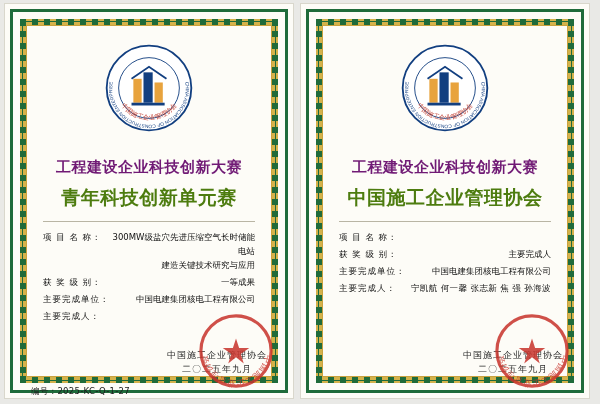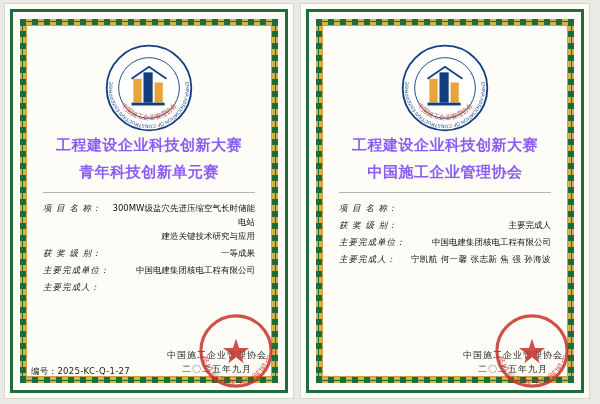--- a/index.html
+++ b/index.html
@@ -57,44 +57,43 @@
     display:flex;flex-direction:column;align-items:center;
   }
   
   .emblem{
     width:92px;height:92px;margin-top:6px;
     position:relative;
   }
   .emblem svg{display:block;}
   
   .title1{
-    margin-top:2px;
-    font-size:15px;font-weight:bold;color:#8b5cf6;
+    margin-top:24px;
+    font-size:15px;font-weight:bold;color:#701a75;
     letter-spacing:0.5px;white-space:nowrap;
   }
   .title2{
     margin-top:8px;
-    font-size:15px;font-weight:bold;color:#8b5cf6;
+    font-size:19px;font-weight:bold;color:#4d7c0f;
     letter-spacing:0.5px;white-space:nowrap;
   }
   .rule{
     width:100%;height:1px;background:#b9b5a4;margin:10px 0 8px;
   }
   .fields{
     width:100%;
     font-size:8.5px;color:#1a1a1a;
     line-height:1.65;
   }
   .row{display:flex;align-items:flex-start;margin-bottom:3px;}
   .lbl{
     flex:0 0 auto;
     color:#111;
     white-space:nowrap;
     letter-spacing:1px;
-    font-style:italic;
   }
   .val{
     flex:1 1 auto;
     padding-left:3px;
     color:#111;
     word-break:break-all;
     text-align:right;
   }
   .val .line2{display:block;margin-left:13px;}
   .names{letter-spacing:0.4px;}
@@ -107,21 +106,21 @@
     letter-spacing:1px;
   }
   .seal{
     position:absolute;
     right:18px;bottom:8px;
     width:78px;height:78px;
     opacity:.85;
   }
   .codeline{
     position:absolute;
-    left:26px;bottom:20px;
+    left:26px;bottom:0;
     font-size:8.5px;color:#1a1a1a;
     letter-spacing:0.3px;
   }
 </style>
 </head>
 <body>
 
 <div class="sheet">
 
   <div class="cert">

